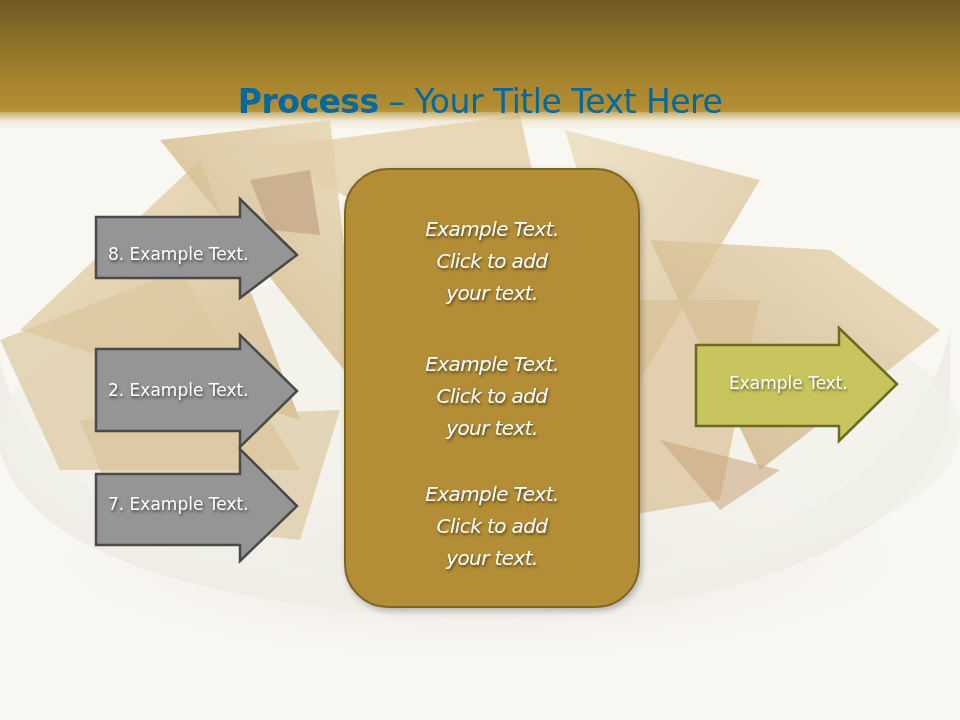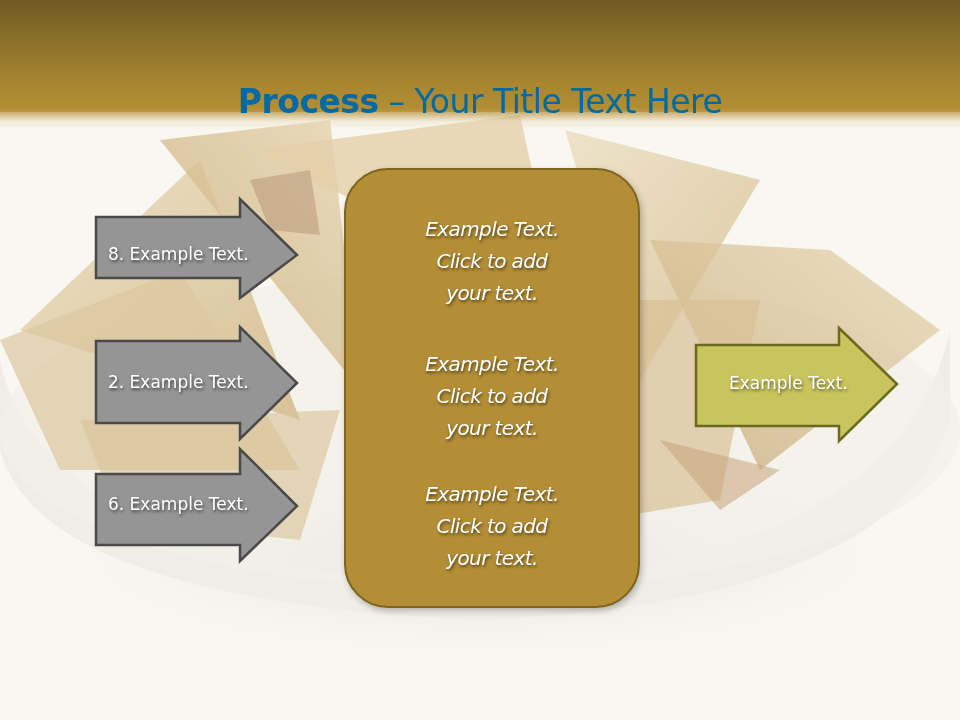--- a/index.html
+++ b/index.html
@@ -98,32 +98,32 @@
     <span class="bold">Process</span><span> – Your Title Text Here</span>
   </div>
 
   <div class="arrow" style="left:95px; top:198px; width:205px; height:102px;">
     <svg width="205" height="102">
       <polygon points="1,19 145,19 145,1 202,57 145,100 145,99 145,80 1,80" fill="#959595" stroke="#4a4a4a" stroke-width="2.5" stroke-linejoin="miter"></polygon>
     </svg>
     <span class="label" style="left:13px; top:46px;">8. Example Text.</span>
   </div>
 
-  <div class="arrow" style="left:95px; top:326px; width:205px; height:116px;text-align:center;">
+  <div class="arrow" style="left:95px; top:334px; width:205px; height:116px;text-align:center;">
     <svg width="205" height="116">
       <polygon points="1,15 145,15 145,1 202,57 145,113 145,97 1,97" fill="#959595" stroke="#4a4a4a" stroke-width="2.5"></polygon>
     </svg>
     <span class="label" style="left:13px; top:46px;">2. Example Text.</span>
   </div>
 
   <div class="arrow" style="left:95px; top:448px; width:205px; height:116px;">
     <svg width="205" height="116">
       <polygon points="1,26 145,26 145,1 202,58 145,113 145,97 1,97" fill="#959595" stroke="#4a4a4a" stroke-width="2.5"></polygon>
     </svg>
-    <span class="label" style="left:13px; top:46px;">6. Example Text.</span>
+    <span class="label" style="left:13px; top:46px;">7. Example Text.</span>
   </div>
 
   <div class="center-box">
     <div class="center-text" style="top:43px;">
       <span>Example Text.</span>
       <span>Click  to add</span>
       <span>your text.</span>
     </div>
     <div class="center-text" style="top:178px;">
       <span>Example Text.</span>

